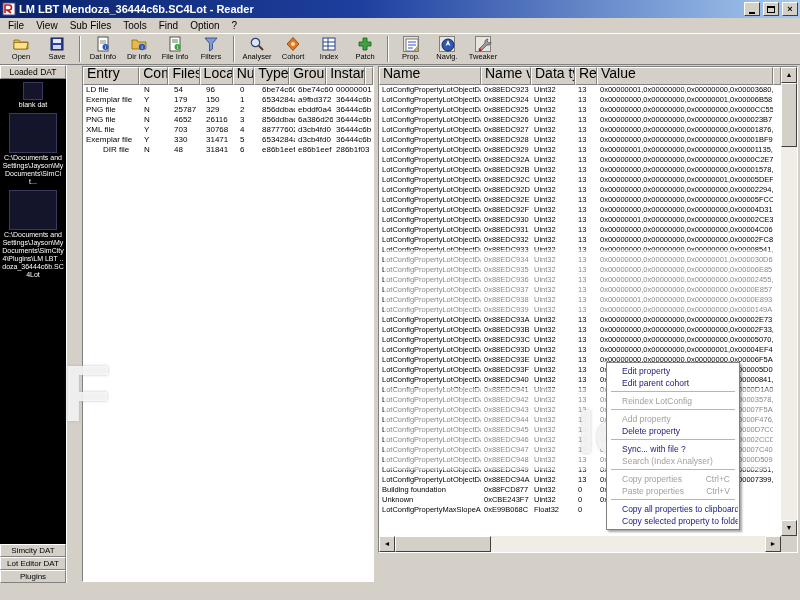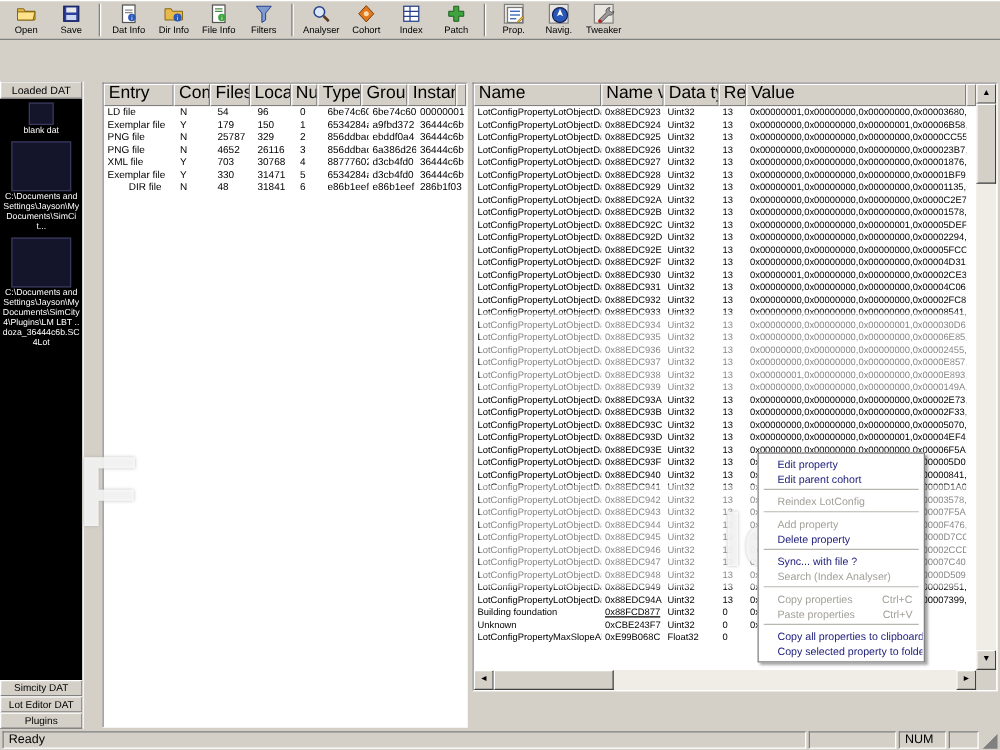--- a/index.html
+++ b/index.html
@@ -94,21 +94,48 @@
   
   .wm-haze { position:absolute; background:rgba(255,255,255,.5); z-index:5; pointer-events:none; }
   .wm-frag { position:absolute; z-index:6; pointer-events:none; font-weight:bold;
     color:rgba(255,255,255,.78); text-shadow:0 0 3px rgba(165,165,165,.7); }
 </style>
 </head>
 <body>
 
 <div class="window">
 
-
+  <div class="titlebar">
+    <span style="width:14px;height:14px;display:block;">
+      <svg viewBox="0 0 14 14" width="14" height="14">
+          <rect x="1" y="1" width="12" height="12" fill="#fff" stroke="#4a4a8a"></rect>
+          <path d="M3 11V3h4a2.5 2.5 0 0 1 0 5H5l4 3" stroke="#c01818" stroke-width="1.6" fill="none"></path>
+        </svg>
+    </span>
+    <span class="title-text">LM LBT Mendoza_36444c6b.SC4Lot - Reader</span>
+    <span class="tb-btn">
+        <span class="glyph-min"></span>
+      </span>
+    <span class="tb-btn">
+        <span class="glyph-max"></span>
+      </span>
+    <span class="tb-btn">
+        <span>×</span>
+      </span>
+  </div>
+
+  <div class="menubar" id="menubar">
+      <div class="menu-item">File</div>
+      <div class="menu-item">View</div>
+      <div class="menu-item">Sub Files</div>
+      <div class="menu-item">Tools</div>
+      <div class="menu-item">Find</div>
+      <div class="menu-item">Option</div>
+      <div class="menu-item">?</div>
+    </div>
 
   <div class="toolbar">
     <div class="tb">
       <span class="tbi">
           <svg viewBox="0 0 16 16">
             <path d="M1 4h5l1 2h8v7H1z" fill="#e8b94a" stroke="#7a5c00" stroke-width="0.7"></path>
             <path d="M1 6.5h14L13.4 13H1z" fill="#ffe28a" stroke="#7a5c00" stroke-width="0.7"></path>
           </svg>
         </span>
       <span class="tbl">Open</span>
@@ -637,21 +664,21 @@
               </div>
               <div class="tr">
                 <div class="td" style="width: 102px;">LotConfigPropertyLotObjectData</div>
                 <div class="td" style="width: 50px;">0x88EDC94A</div>
                 <div class="td" style="width: 44px;">Uint32</div>
                 <div class="td" style="width: 22px;">13</div>
                 <div class="td" style="width: 176px;">0x00000000,0x00000000,0x00000000,0x00007399,0x00000000</div>
               </div>
               <div class="tr">
                 <div class="td" style="width: 102px;">Building foundation</div>
-                <div class="td" style="width: 50px; text-decoration: underline;">0x88FCD877</div>
+                <div class="td" style="width: 50px;">0x88FCD877</div>
                 <div class="td" style="width: 44px;">Uint32</div>
                 <div class="td" style="width: 22px;">0</div>
                 <div class="td" style="width: 176px;">0x00000003</div>
               </div>
               <div class="tr">
                 <div class="td" style="width: 102px;">Unknown</div>
                 <div class="td" style="width: 50px;">0xCBE243F7</div>
                 <div class="td" style="width: 44px;">Uint32</div>
                 <div class="td" style="width: 22px;">0</div>
                 <div class="td" style="width: 176px;">0x00000000</div>
@@ -723,21 +750,14 @@
       </div>
       <div class="cm-sep"></div>
       <div class="cm-item">
         <span class="cm-label">Copy all properties to clipboard</span>
       </div>
       <div class="cm-item">
         <span class="cm-label">Copy selected property to folder</span>
       </div>
     </div>
 
-  <div class="statusbar">
-    <div class="sb-cell sb-ready">Ready</div>
-    <div class="sb-cell" style="width:70px"></div>
-    <div class="sb-cell" style="width:38px">NUM</div>
-    <div class="sb-cell" style="width:24px"></div>
-    <div class="sb-grip"></div>
-  </div>
 
 </div>
 
 </body></html>

